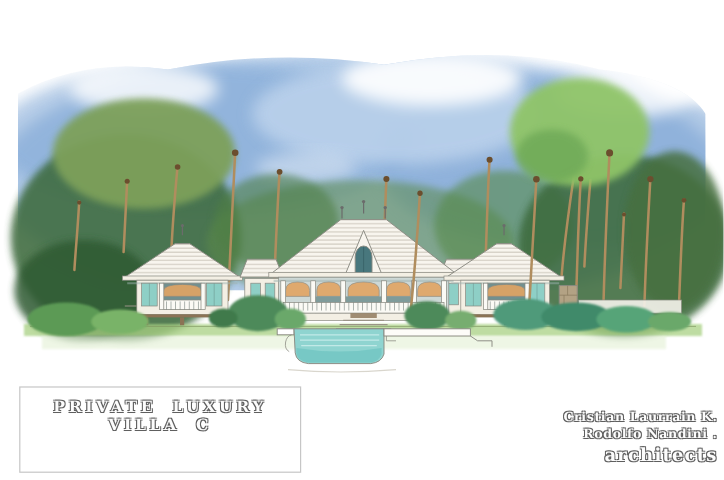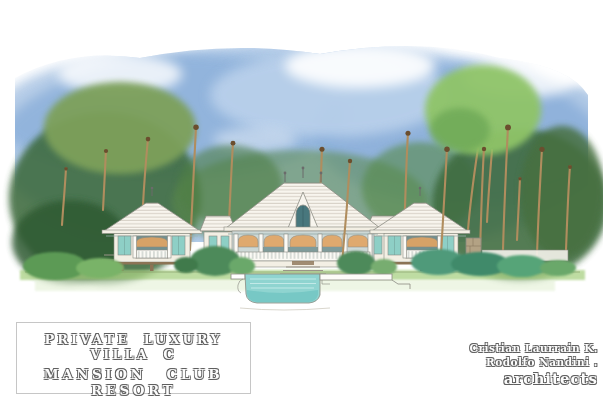--- a/index.html
+++ b/index.html
@@ -273,21 +273,20 @@
       <path d="M250,279 H316 M250,283.5 H316 M251,288 H314" stroke="#c8ecea" stroke-width="1" opacity="0.9"></path>
       <rect x="320" y="274" width="72" height="6" fill="#fdfcf8" class="outline"></rect>
       <path d="M392,280 l6,4 h12 v5" fill="none" class="outline"></path>
       <path d="M243,279 q-4,1 -5,6 q-1,6 3,8 M322,280 v4 h8" fill="none" class="outline" opacity="0.8"></path>
       <path d="M240,308 Q283,312 330,308" fill="none" stroke="#c9c4b8" stroke-width="1" opacity="0.7"></path>
     </g>
   </svg>
 
   <div id="title-block">
     <div id="title-line1" class="engraved">PRIVATE LUXURY VILLA C</div>
-    <div id="title-line2" class="engraved">MANSION CLUB RESORT</div>
     <div id="title-line3">
       
       
     </div>
   </div>
 
   <div id="credits">
     <div id="credit-name1" class="engraved">Cristian Laurrain K.</div>
     <div id="credit-name2" class="engraved">Rodolfo Nandini .</div>
     <div id="credit-role" class="engraved">architects</div>

